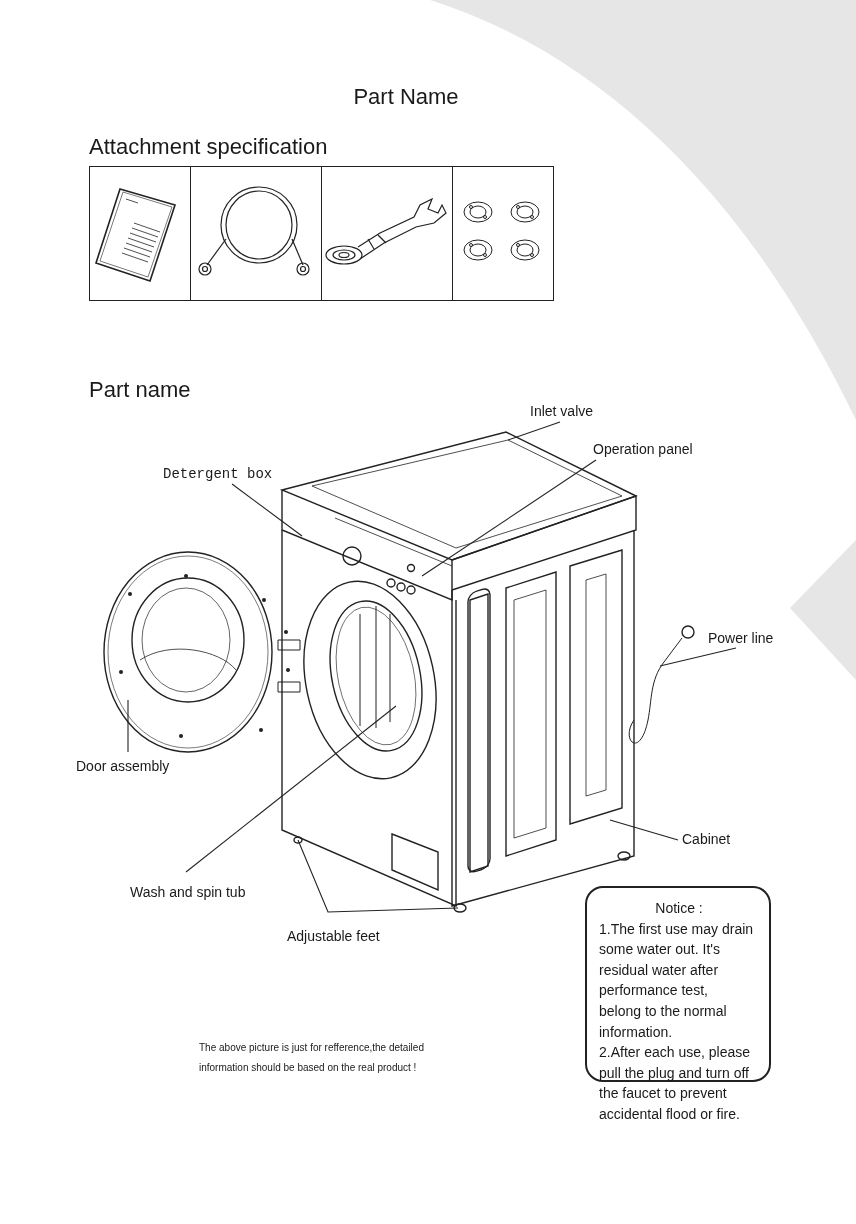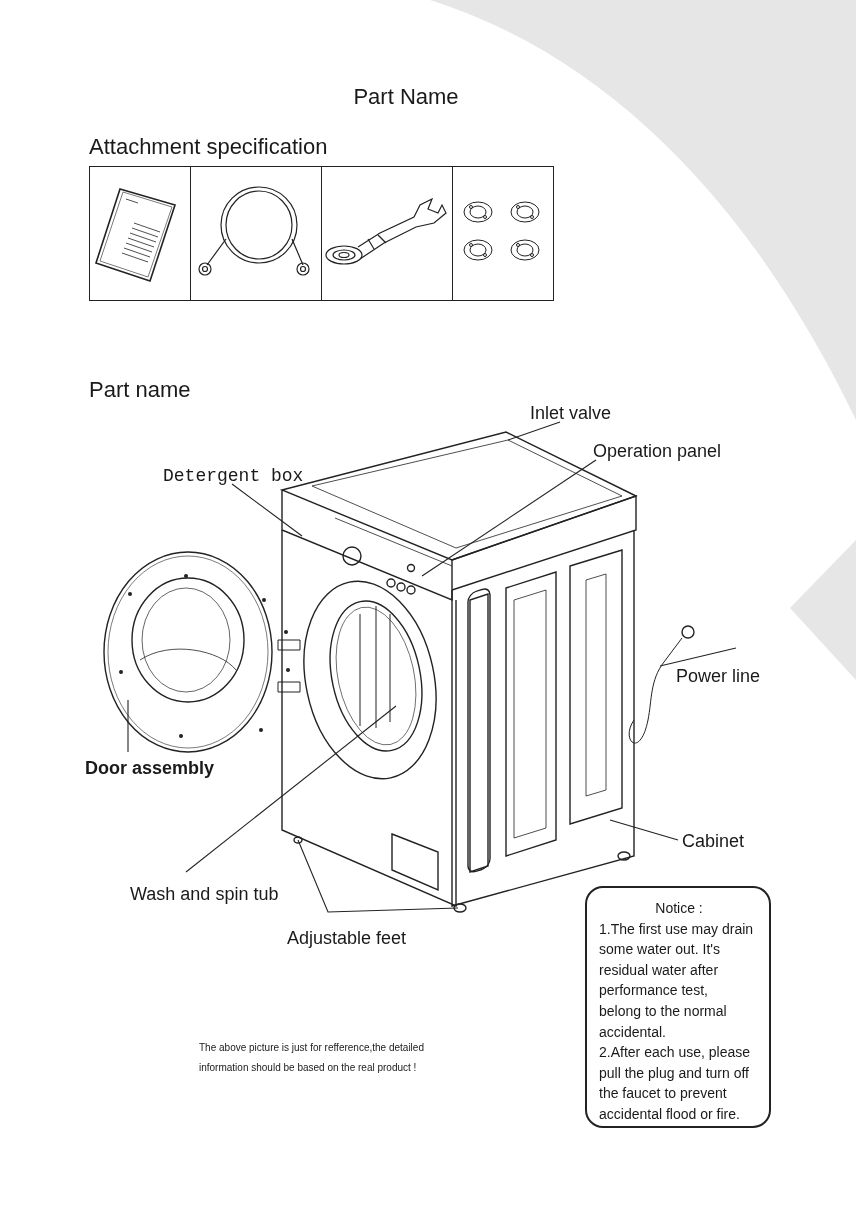--- a/index.html
+++ b/index.html
@@ -9,24 +9,24 @@
   .layer { position:absolute; z-index:1; }
   .title { left:0; width:812px; top:84px; text-align:center; font-size:22px; }
   .h2 { left:89px; font-size:22px; }
   .attach { left:89px; top:134px; }
   .partname { left:89px; top:377px; }
   table.spec { position:absolute; left:89px; top:166px; border-collapse:collapse; z-index:1; }
   table.spec td { border:1.6px solid #222; padding:0; text-align:center; vertical-align:middle; font-size:15px; }
   table.spec tr.hdr td { height:56px; }
   table.spec tr.img td { height:133px; }
   .c1 { width:166px; } .c2 { width:171px; } .c3 { width:162px; } .c4 { width:174px; }
-  .lbl { position:absolute; z-index:2; font-size:18px; white-space:nowrap; }
+  .lbl { position:absolute; z-index:2; font-size:14px; white-space:nowrap; }
   .diagram { position:absolute; left:0; top:0; width:856px; height:1224px; z-index:1; }
   .note { position:absolute; left:199px; top:1038px; font-size:10px; line-height:20px; z-index:2; }
-  .notice { position:absolute; left:585px; top:886px; width:186px; height:242px; border:2px solid #222;
+  .notice { position:absolute; left:585px; top:886px; width:186px; height:196px; border:2px solid #222;
             border-radius:18px; background:#fff; z-index:2; box-sizing:border-box; padding:10px 10px 0 12px;
             font-size:14px; line-height:20.6px; }
   .notice .nt { text-align:center; }
 </style>
 </head>
 <body>
 
 <svg class="bg" viewBox="0 0 856 1224">
   <path d="M430,0 C620,60 760,220 856,420 L856,0 Z" fill="#e6e6e6"></path>
   <path d="M856,540 L790,608 L856,680 Z" fill="#e6e6e6"></path>
@@ -187,36 +187,36 @@
     <path d="M128,700 L128,752"></path>
     <path d="M610,820 L678,840"></path>
     <path d="M186,872 L396,706"></path>
     <path d="M298,840 L328,912 L458,908"></path>
   </g>
 </svg>
 
 <div class="lbl" style="left:530px;top:403px;">Inlet valve</div>
 <div class="lbl" style="left:577px;top:441px;margin-left:16px;">Operation panel</div>
 <div class="lbl" style="left:163px;top:466px;font-family:Liberation Mono, monospace;">Detergent box</div>
-<div class="lbl" style="left:676px;top:630px;margin-top:36px;">Power line</div>
-<div class="lbl" style="left:85px;top:758px;font-weight:bold;">Door assembly</div>
+<div class="lbl" style="left:708px;top:630px;">Power line</div>
+<div class="lbl" style="left:76px;top:758px;">Door assembly</div>
 <div class="lbl" style="left:682px;top:831px;">Cabinet</div>
 <div class="lbl" style="left:130px;top:884px;">Wash and spin tub</div>
 <div class="lbl" style="left:287px;top:928px;">Adjustable feet</div>
 
 <div class="note">
   <div>The above picture is just for refference,the detailed</div>
   <div>information should be based on the real product !</div>
 </div>
 
 <div class="notice">
   <div class="nt">Notice :</div>
   <div>1.The first use may drain</div>
   <div>some water out. It's</div>
   <div>residual water after</div>
   <div>performance test,</div>
   <div>belong to the normal</div>
-  <div>accidental.</div>
+  <div>information.</div>
   <div>2.After each use, please</div>
   <div>pull the plug and turn off</div>
   <div>the faucet to prevent</div>
   <div>accidental flood or fire.</div>
 </div>
 
 </body></html>

